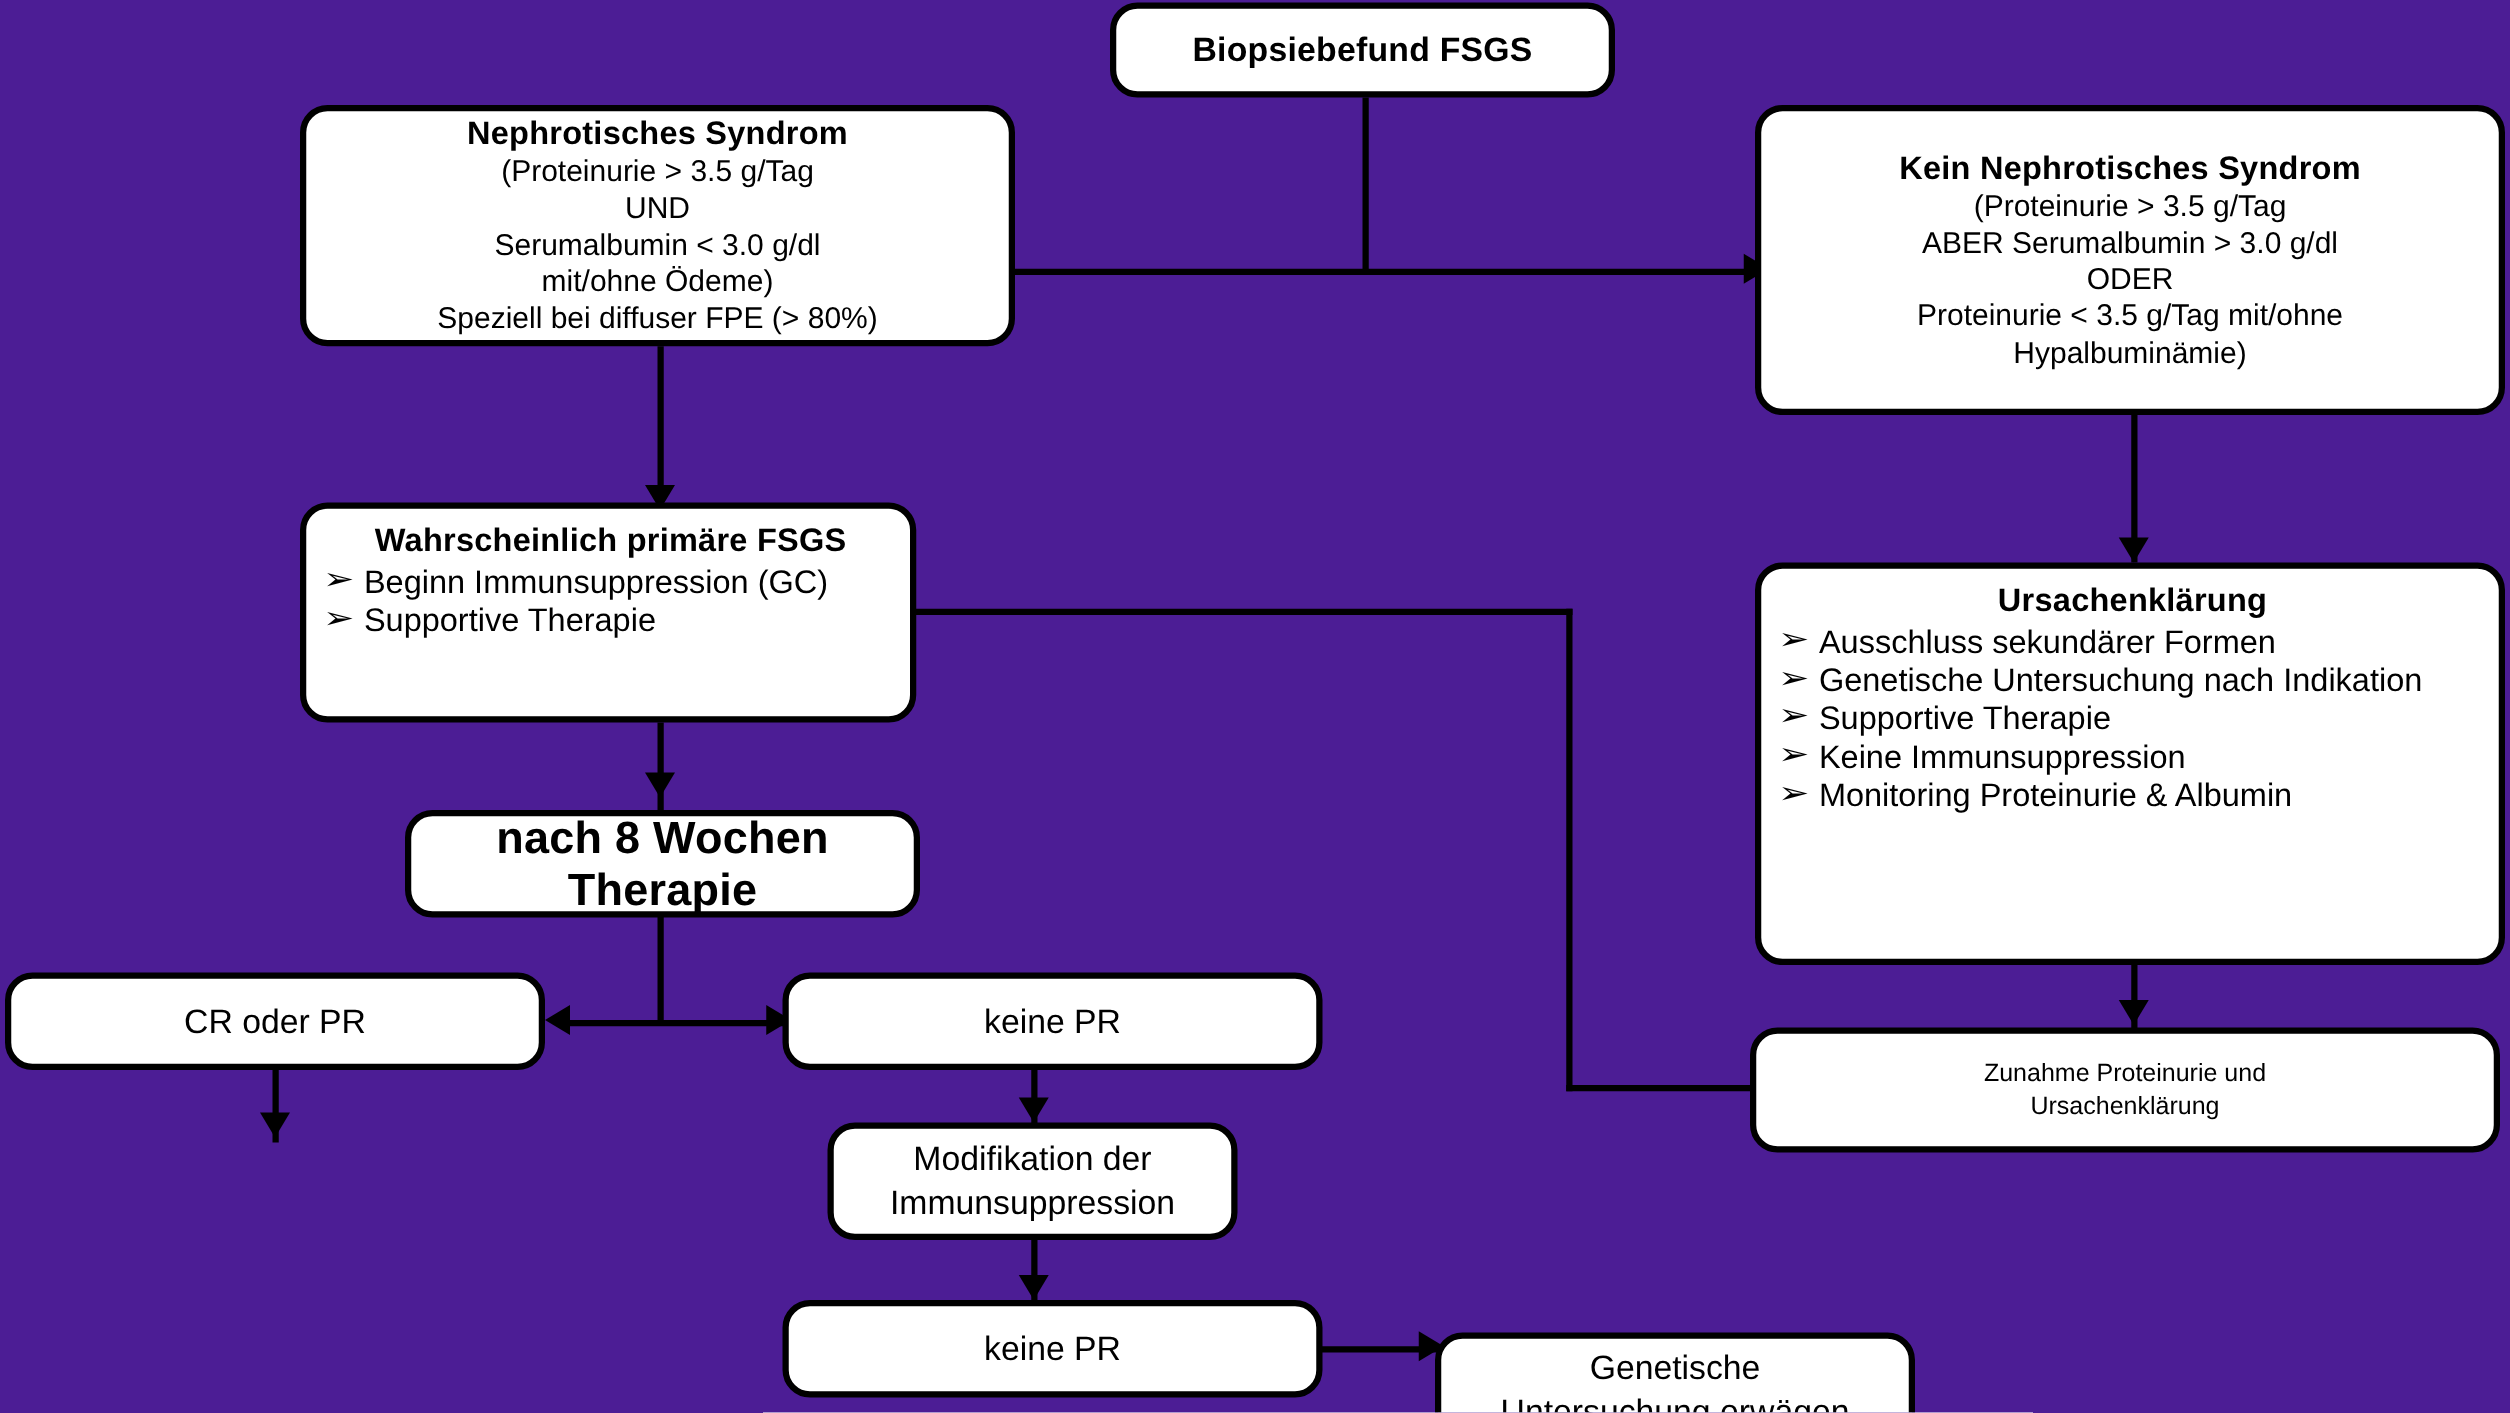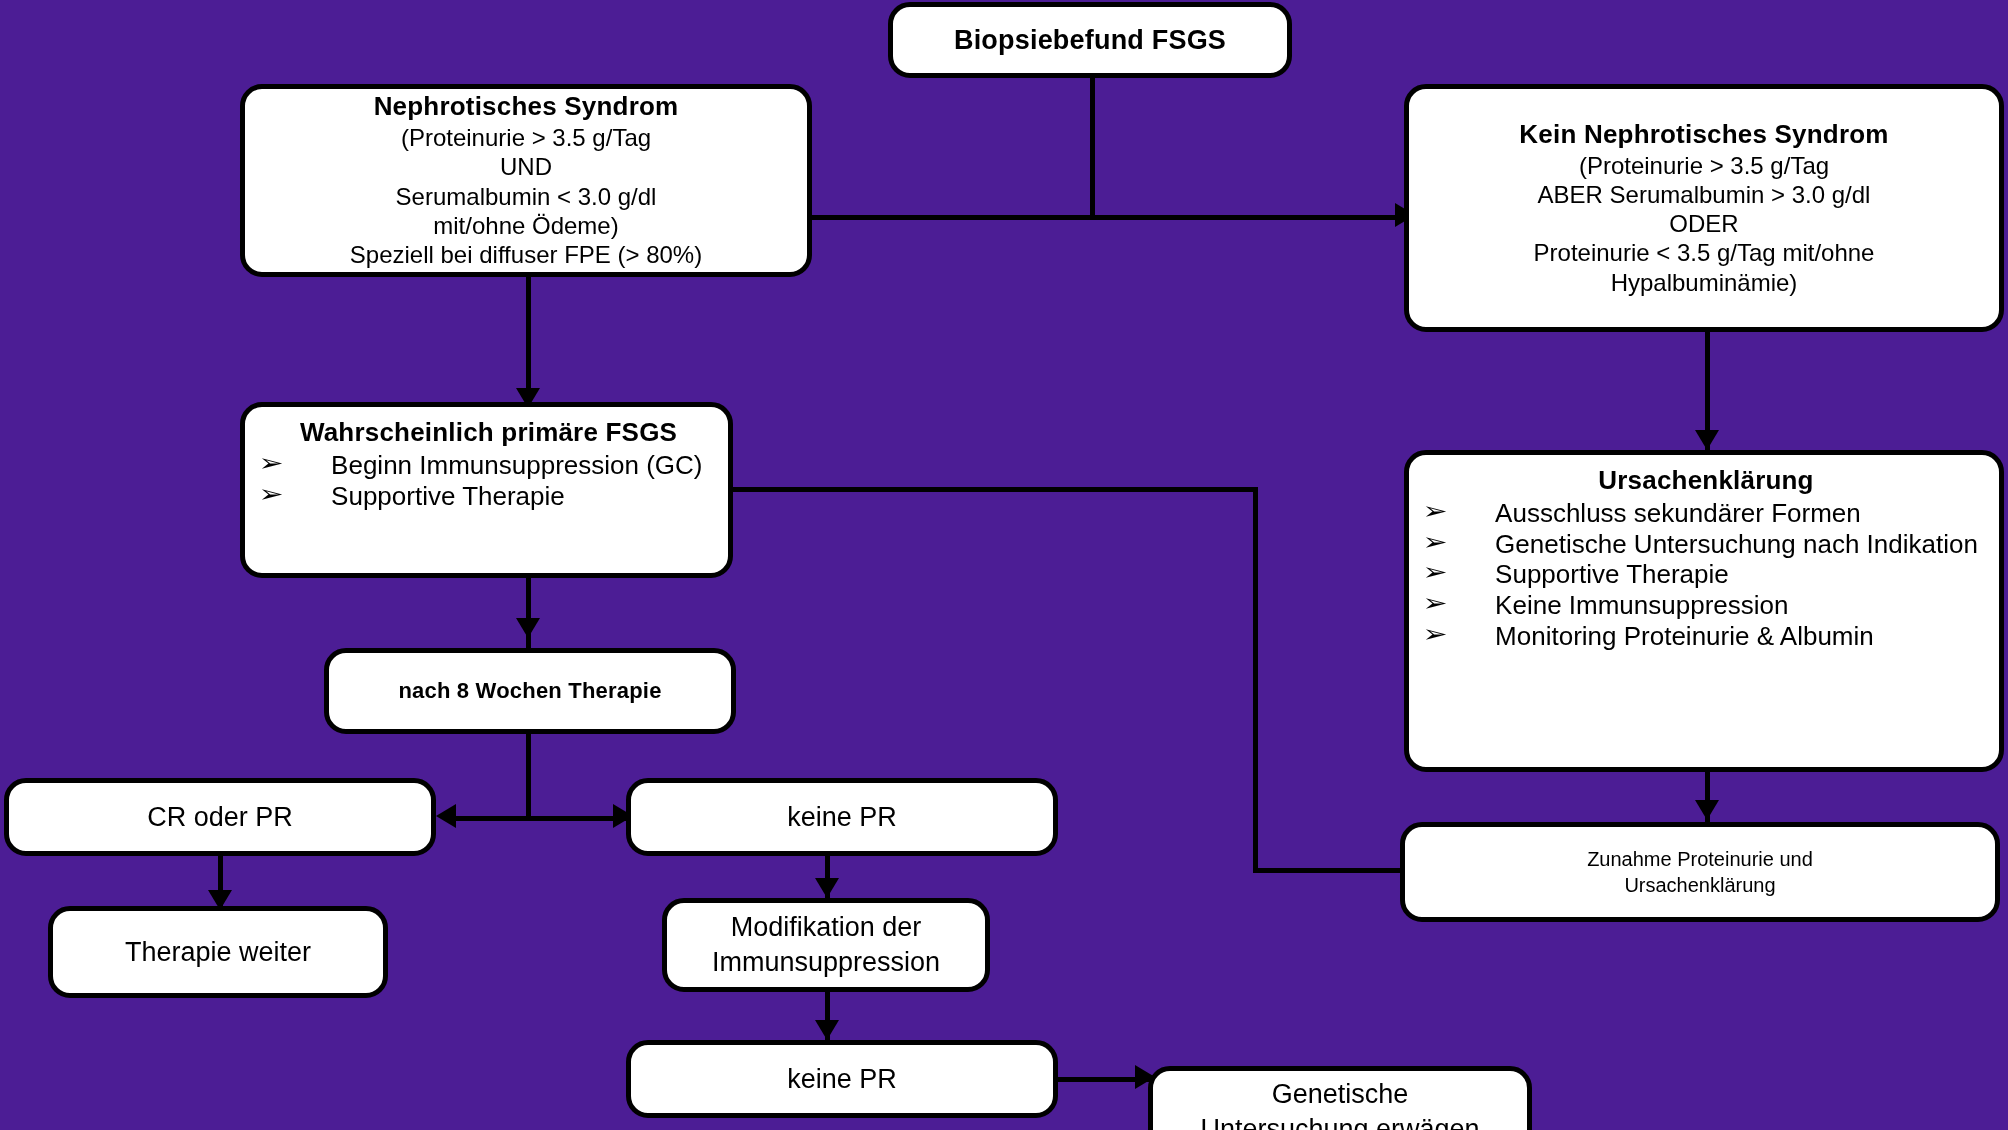--- a/index.html
+++ b/index.html
@@ -56,21 +56,21 @@
     line-height: 1.18;
   }
   .bullet-glyph {
     flex: 0 0 auto;
     font-family: "DejaVu Sans", sans-serif;
     font-size: 24px;
     line-height: 1.1;
     transform: scaleX(1.25);
     display: inline-block;
   }
-  .bullet-text { flex: 1 1 auto; margin-left: 40px; }
+  .bullet-text { flex: 1 1 auto; }
 
   
   .seg {
     position: absolute;
     background: #000000;
     z-index: 1;
   }
   .seg.h { height: 5px; }
   .seg.v { width: 5px; }
   .arrow {
@@ -191,35 +191,32 @@
     <div class="bullet-row">
       <span class="bullet-glyph">➢</span>
       <span class="bullet-text">Keine Immunsuppression</span>
     </div>
     <div class="bullet-row">
       <span class="bullet-glyph">➢</span>
       <span class="bullet-text">Monitoring Proteinurie &amp; Albumin</span>
     </div>
   </div>
 
-  <div class="node" style="left:324px; top:648px; width:412px; height:86px; font-size:22px;">
+  <div class="node" style="left:324px; top:648px; width:412px; height:86px; font-size:36px;">
     <div class="title">nach 8 Wochen Therapie</div>
   </div>
 
   <div class="node" style="left:4px; top:778px; width:432px; height:78px; font-size:27px;">
     <div class="line">CR oder PR</div>
   </div>
 
   <div class="node" style="left:626px; top:778px; width:432px; height:78px; font-size:27px;">
     <div class="line">keine PR</div>
   </div>
 
-  <div class="node" style="left:48px; top:906px; width:340px; height:92px; font-size:27px;">
-    <div class="line">Therapie weiter</div>
-  </div>
 
   <div class="node" style="left:662px; top:898px; width:328px; height:94px; font-size:27px; line-height:1.28;">
     <div class="line">Modifikation der</div>
     <div class="line">Immunsuppression</div>
   </div>
 
   <div class="node" style="left:626px; top:1040px; width:432px; height:78px; font-size:27px;">
     <div class="line">keine PR</div>
   </div>
 

